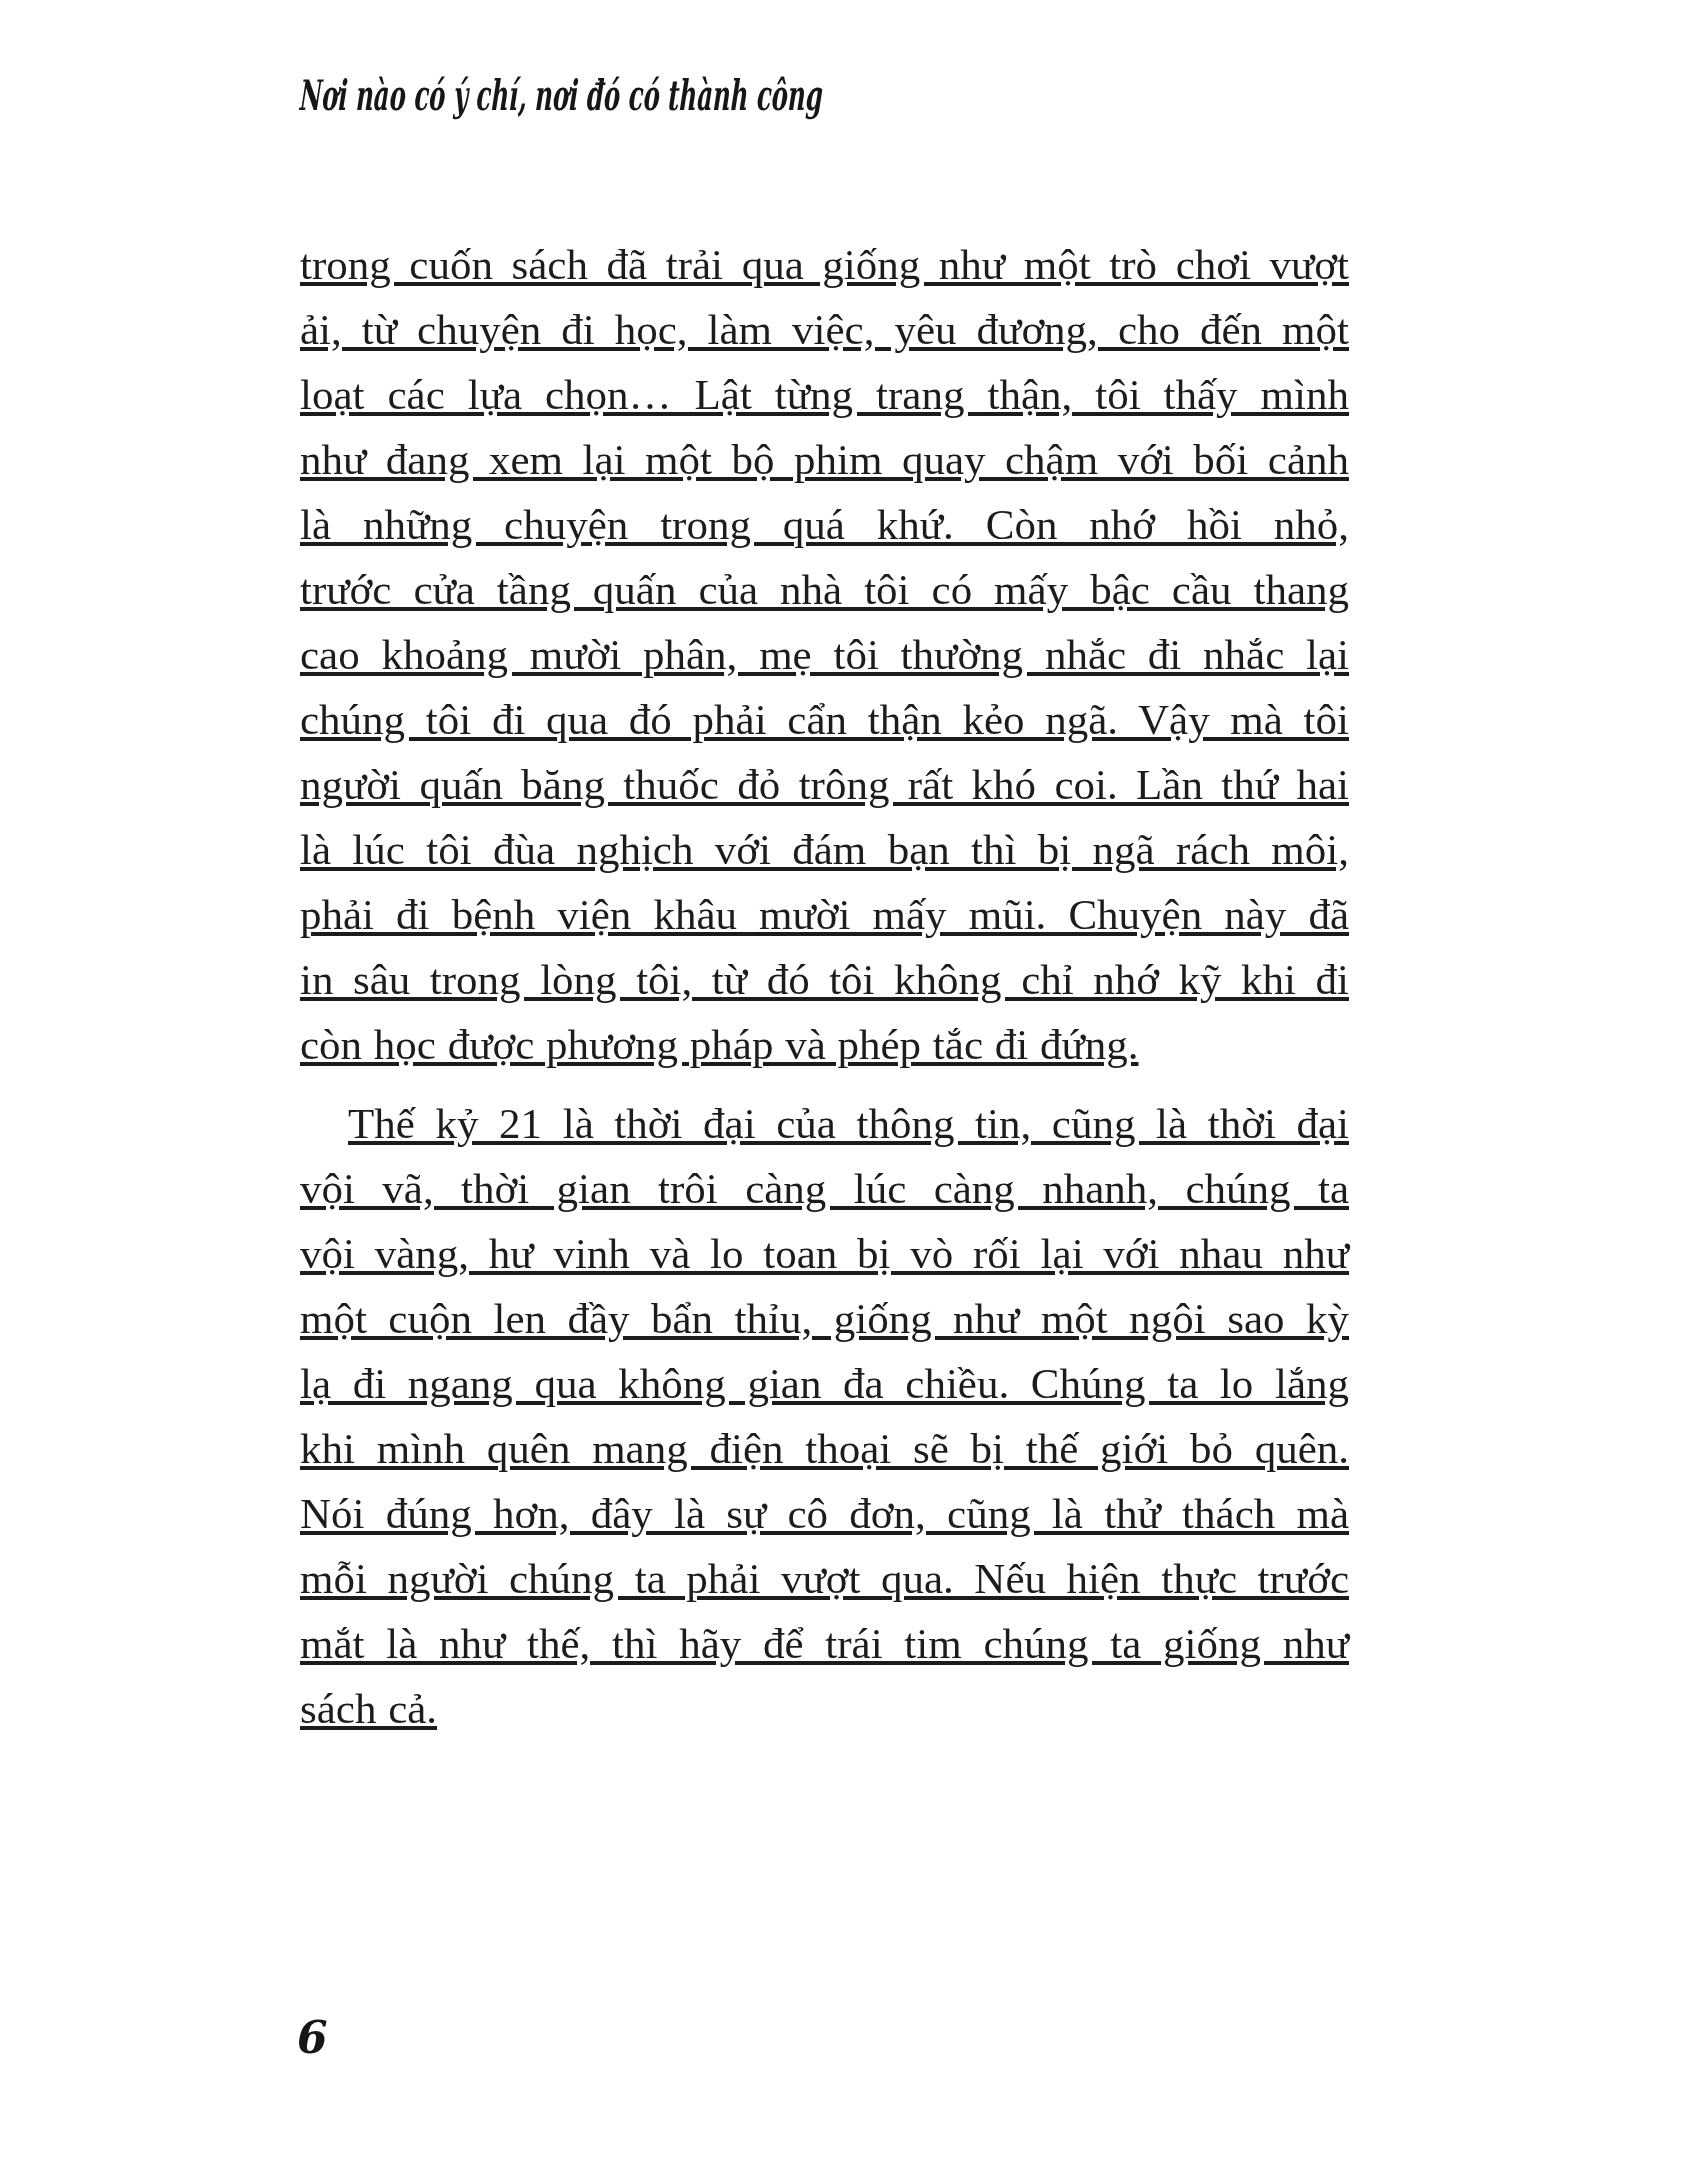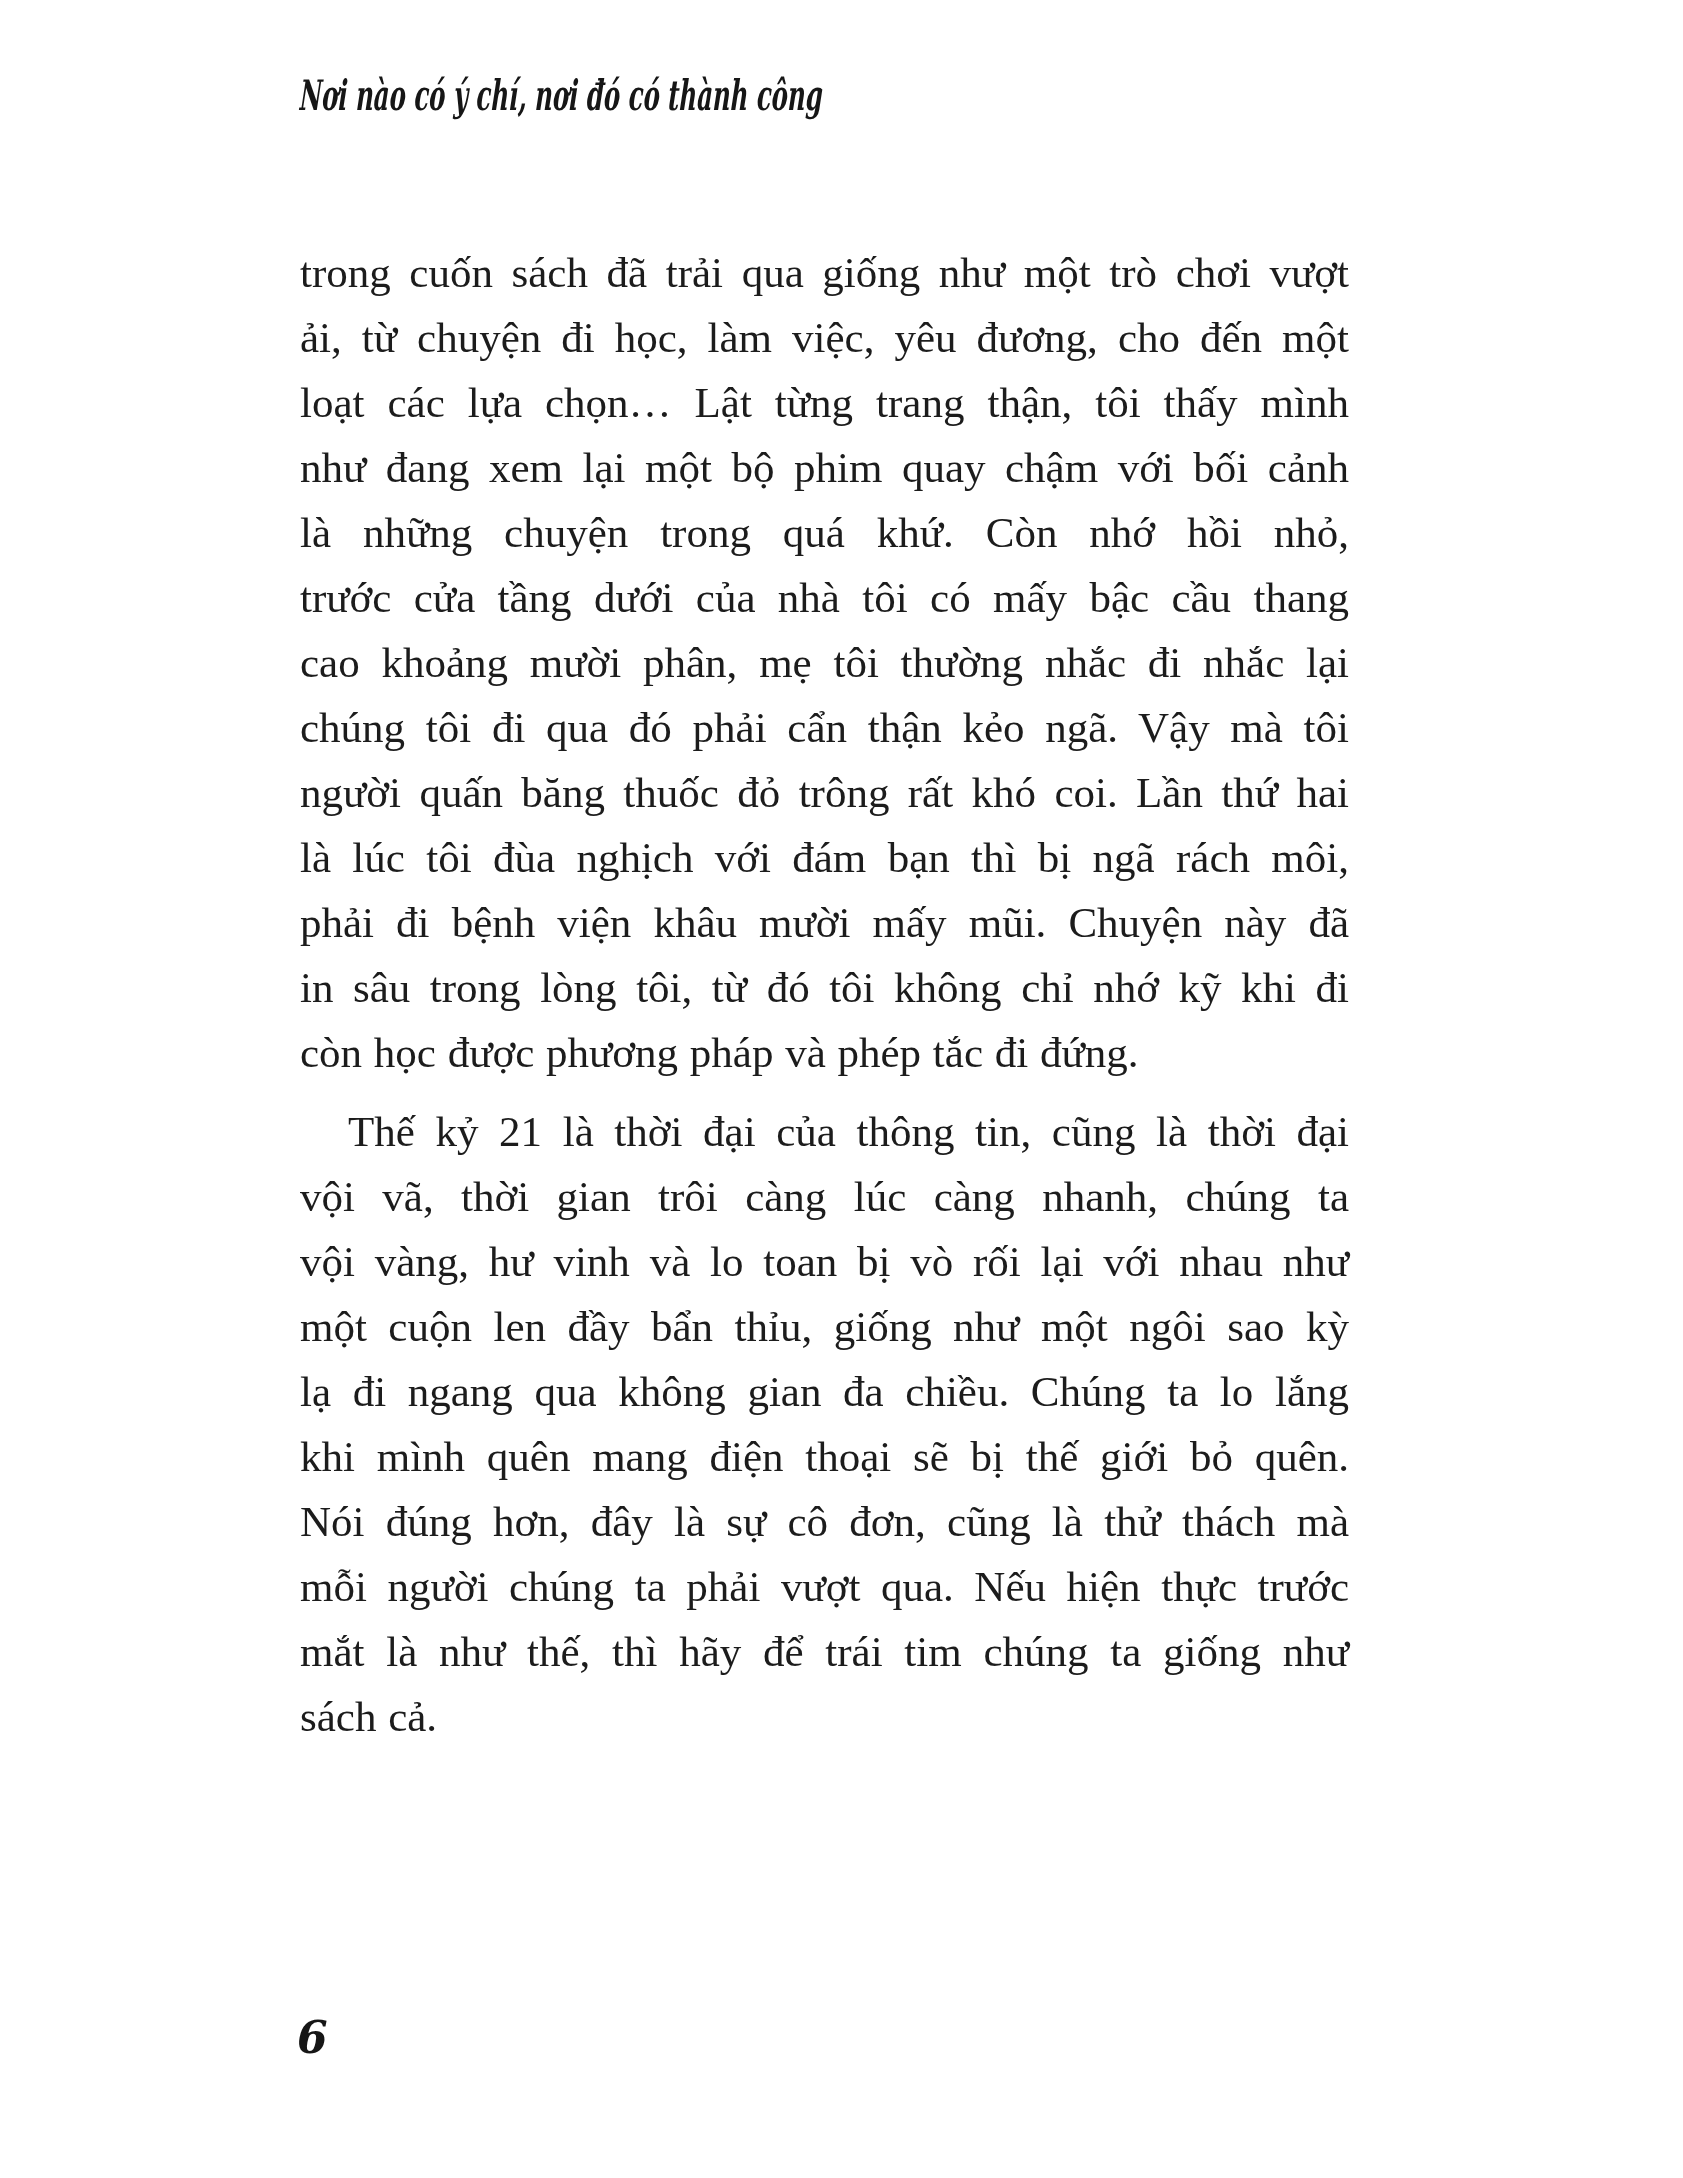--- a/index.html
+++ b/index.html
@@ -30,22 +30,23 @@
     font-size: 42px;
     white-space: nowrap;
     transform: scaleX(0.58) skewX(-4deg);
     transform-origin: left center;
     letter-spacing: 0px;
     color: #161616;
   }
   .text-block {
     position: absolute;
     left: 300px;
-    top: 240px;
+    top: 232px;
     width: 1049px;
+    text-decoration: underline;
   }
   .paragraph {
     margin: 0;
   }
   .paragraph + .paragraph {
     margin-top: 14px;
   }
   .line {
     font-size: 43px;
     line-height: 65px;
@@ -78,21 +79,21 @@
 
   <div class="running-header">Nơi nào có ý chí, nơi đó có thành công</div>
 
   <div class="text-block">
     <div class="paragraph">
         <div class="line">trong cuốn sách đã trải qua giống như một trò chơi vượt</div>
         <div class="line">ải, từ chuyện đi học, làm việc, yêu đương, cho đến một</div>
         <div class="line">loạt các lựa chọn… Lật từng trang thận, tôi thấy mình</div>
         <div class="line">như đang xem lại một bộ phim quay chậm với bối cảnh</div>
         <div class="line">là những chuyện trong quá khứ. Còn nhớ hồi nhỏ,</div>
-        <div class="line">trước cửa tầng dưới của nhà tôi có mấy bậc cầu thang</div>
+        <div class="line">trước cửa tầng quấn của nhà tôi có mấy bậc cầu thang</div>
         <div class="line">cao khoảng mười phân, mẹ tôi thường nhắc đi nhắc lại</div>
         <div class="line">chúng tôi đi qua đó phải cẩn thận kẻo ngã. Vậy mà tôi</div>
         <div class="line">người quấn băng thuốc đỏ trông rất khó coi. Lần thứ hai</div>
         <div class="line">là lúc tôi đùa nghịch với đám bạn thì bị ngã rách môi,</div>
         <div class="line">phải đi bệnh viện khâu mười mấy mũi. Chuyện này đã</div>
         <div class="line">in sâu trong lòng tôi, từ đó tôi không chỉ nhớ kỹ khi đi</div>
         <div class="line last">còn học được phương pháp và phép tắc đi đứng.</div>
       </div>
     <div class="paragraph indented">
         <div class="line">Thế kỷ 21 là thời đại của thông tin, cũng là thời đại</div>

